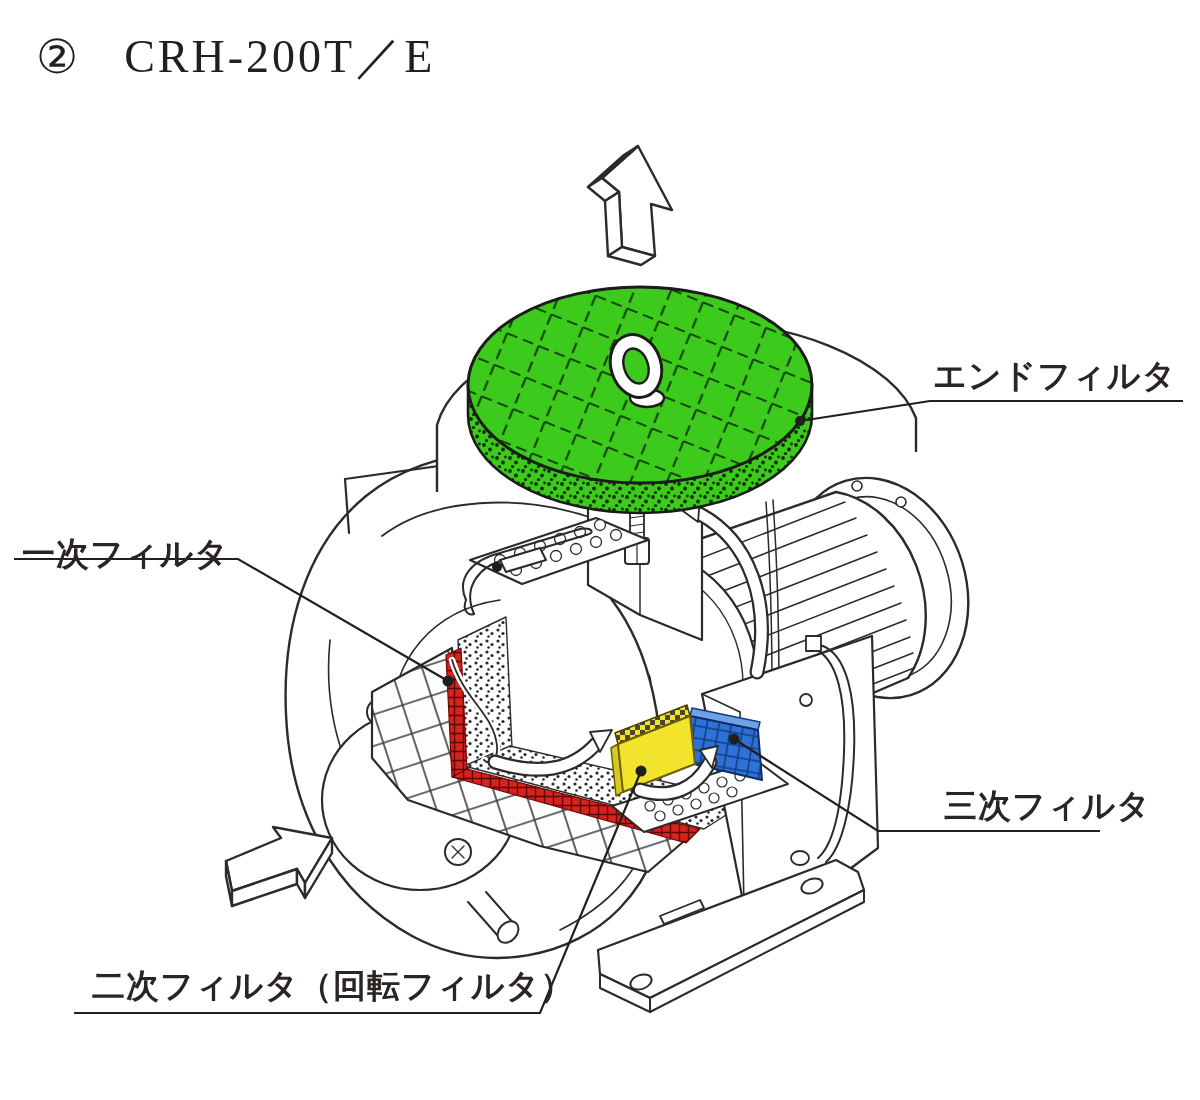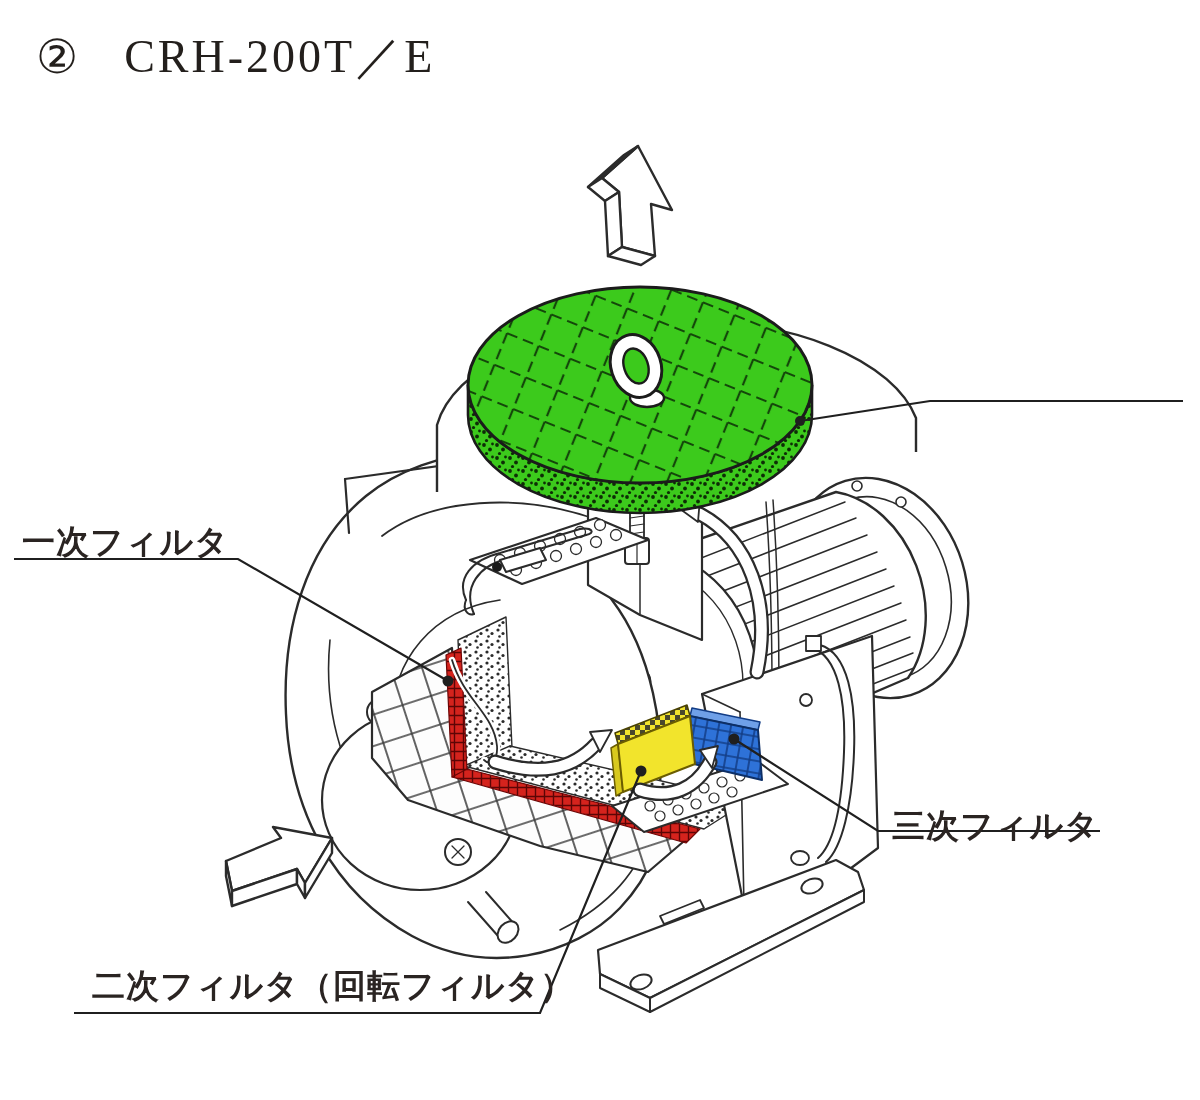--- a/index.html
+++ b/index.html
@@ -280,19 +280,20 @@
     <circle cx="734" cy="739" r="5.5" fill="#1f1f1f" stroke="none"></circle>
     <circle cx="641" cy="771" r="5.5" fill="#1f1f1f" stroke="none"></circle>
   </g>
 </svg>
 
   <div class="title-row">
     <span class="title-badge">②</span>
     <span class="title-model">CRH-200T／E</span>
   </div>
 
-
-  <div class="jp-label" style="left:22px; top:520px;">一次フィルタ</div>
-
-  <div class="jp-label" style="left:892px; top:784px;margin-top:20px;">三次フィルタ</div>
+  <div class="jp-label" style="left:933px; top:354px;">エンドフィルタ</div>
+
+  <div class="jp-label" style="left:22px; top:532px;">一次フィルタ</div>
+
+  <div class="jp-label" style="left:944px; top:784px;">三次フィルタ</div>
 
   <div class="jp-label" style="left:92px; top:964px;">二次フィルタ（回転フィルタ）</div>
 </div>
 
 </body></html>

